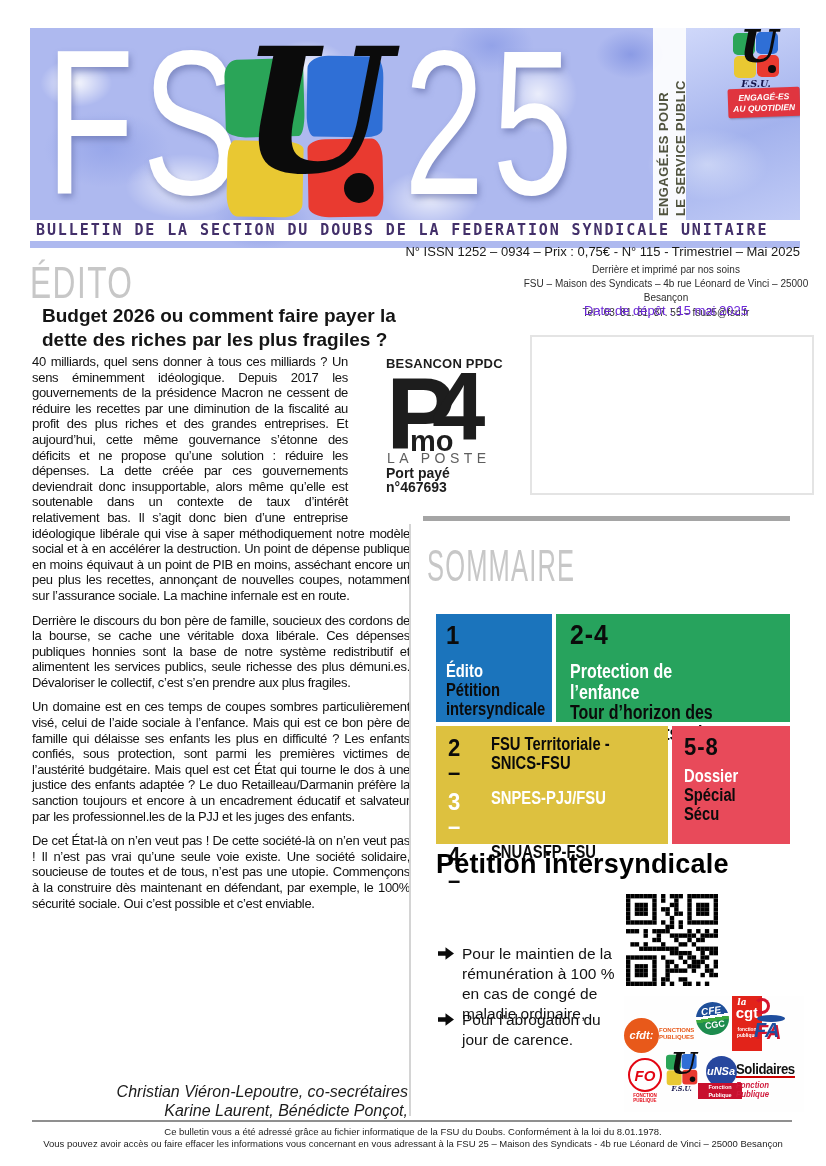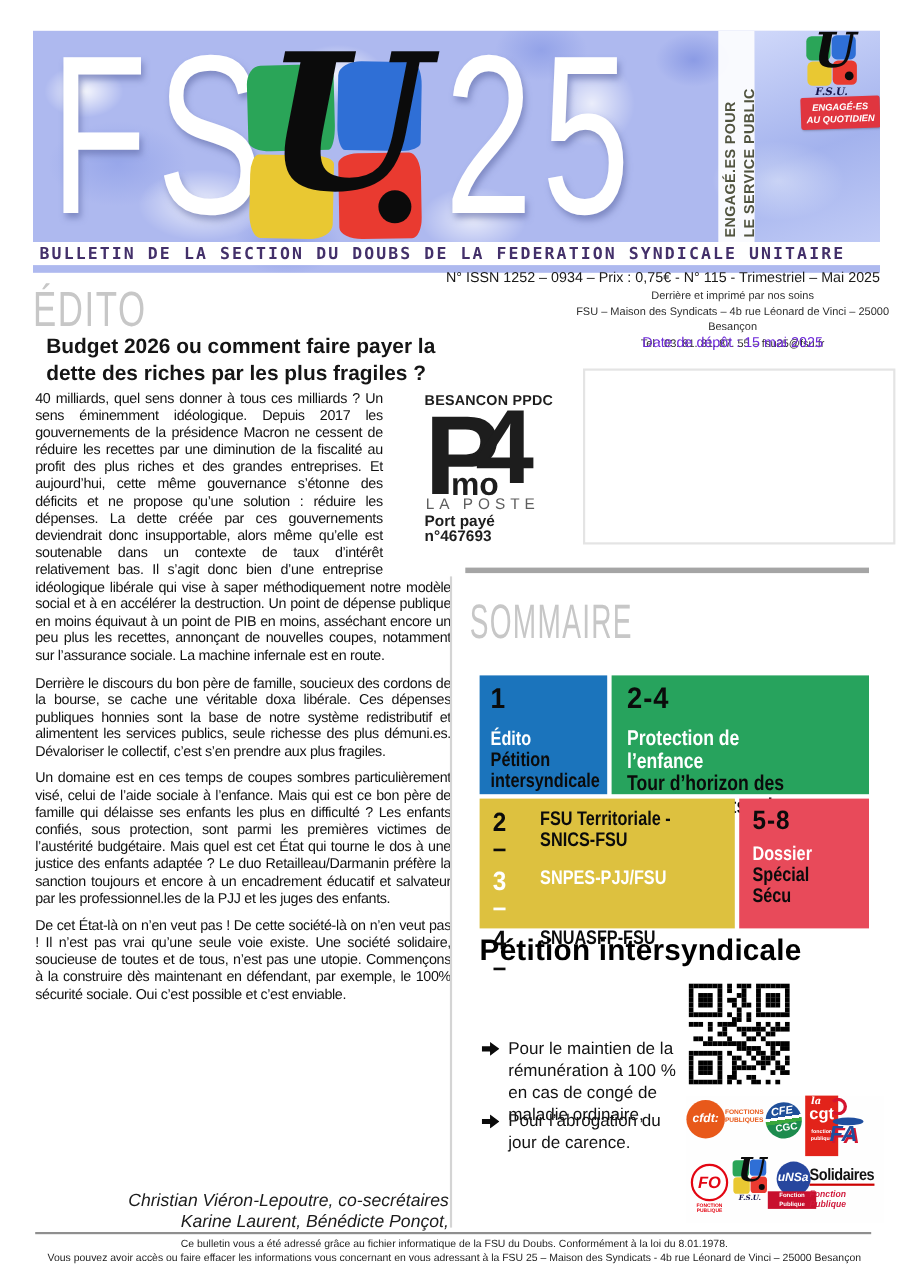--- a/index.html
+++ b/index.html
@@ -104,21 +104,21 @@
   .bullet{position:absolute;display:flex;gap:8px;width:186px;}
   .b1{left:438px;top:896px;margin-top:48px;}
   .b2{left:438px;top:1010px;}
   .arrow-icon{flex:0 0 auto;margin-top:3px;}
   .bullet-text{font:400 15.5px/20px "Liberation Sans",sans-serif;color:#121212;}
   .qr{position:absolute;left:626px;top:894px;width:92px;height:92px;}
 
   
   .logos{position:absolute;left:624px;top:996px;width:180px;height:116px;background:#fefefe;}
   .circle{border-radius:50%;display:flex;align-items:center;justify-content:center;box-sizing:border-box;}
-  .u-cfdt{position:absolute;left:0;top:4px;display:flex;gap:0;}
+  .u-cfdt{position:absolute;left:0;top:22px;display:flex;gap:0;}
   .cfdt-c{width:35px;height:35px;background:#e8591a;color:#fff;font:700 italic 11px/1 "Liberation Sans",sans-serif;}
   .cfdt-cap{width:32px;font:700 6px/1.2 "Liberation Sans",sans-serif;color:#e8591a;padding-top:9px;}
   .u-cfe{position:absolute;left:72px;top:6px;width:33px;height:33px;border-radius:50%;overflow:hidden;transform:rotate(-8deg);
     background:linear-gradient(180deg,#20509a 0 40%,#fff 40% 48%,#3aa73c 48% 58%,#1d8c4e 58% 100%);}
   .cfe-t{position:absolute;left:6px;top:4px;color:#fff;font:700 italic 10px/1 "Liberation Sans",sans-serif;}
   .cfe-b{position:absolute;left:8px;top:19px;color:#fff;font:700 9px/1 "Liberation Sans",sans-serif;}
   .u-cgt{position:absolute;left:108px;top:0;width:30px;height:55px;background:#e2231a;color:#fff;text-align:center;padding-top:2px;box-sizing:border-box;}
   .cgt-la{font:700 italic 9px/1 "DejaVu Serif",serif;display:block;margin-left:-10px;}
   .cgt-m{font:800 15px/12px "Liberation Sans",sans-serif;display:block;font-weight:700;}
   .cgt-cap{font:700 4.8px/1.3 "Liberation Sans",sans-serif;display:block;margin-top:8px;}

